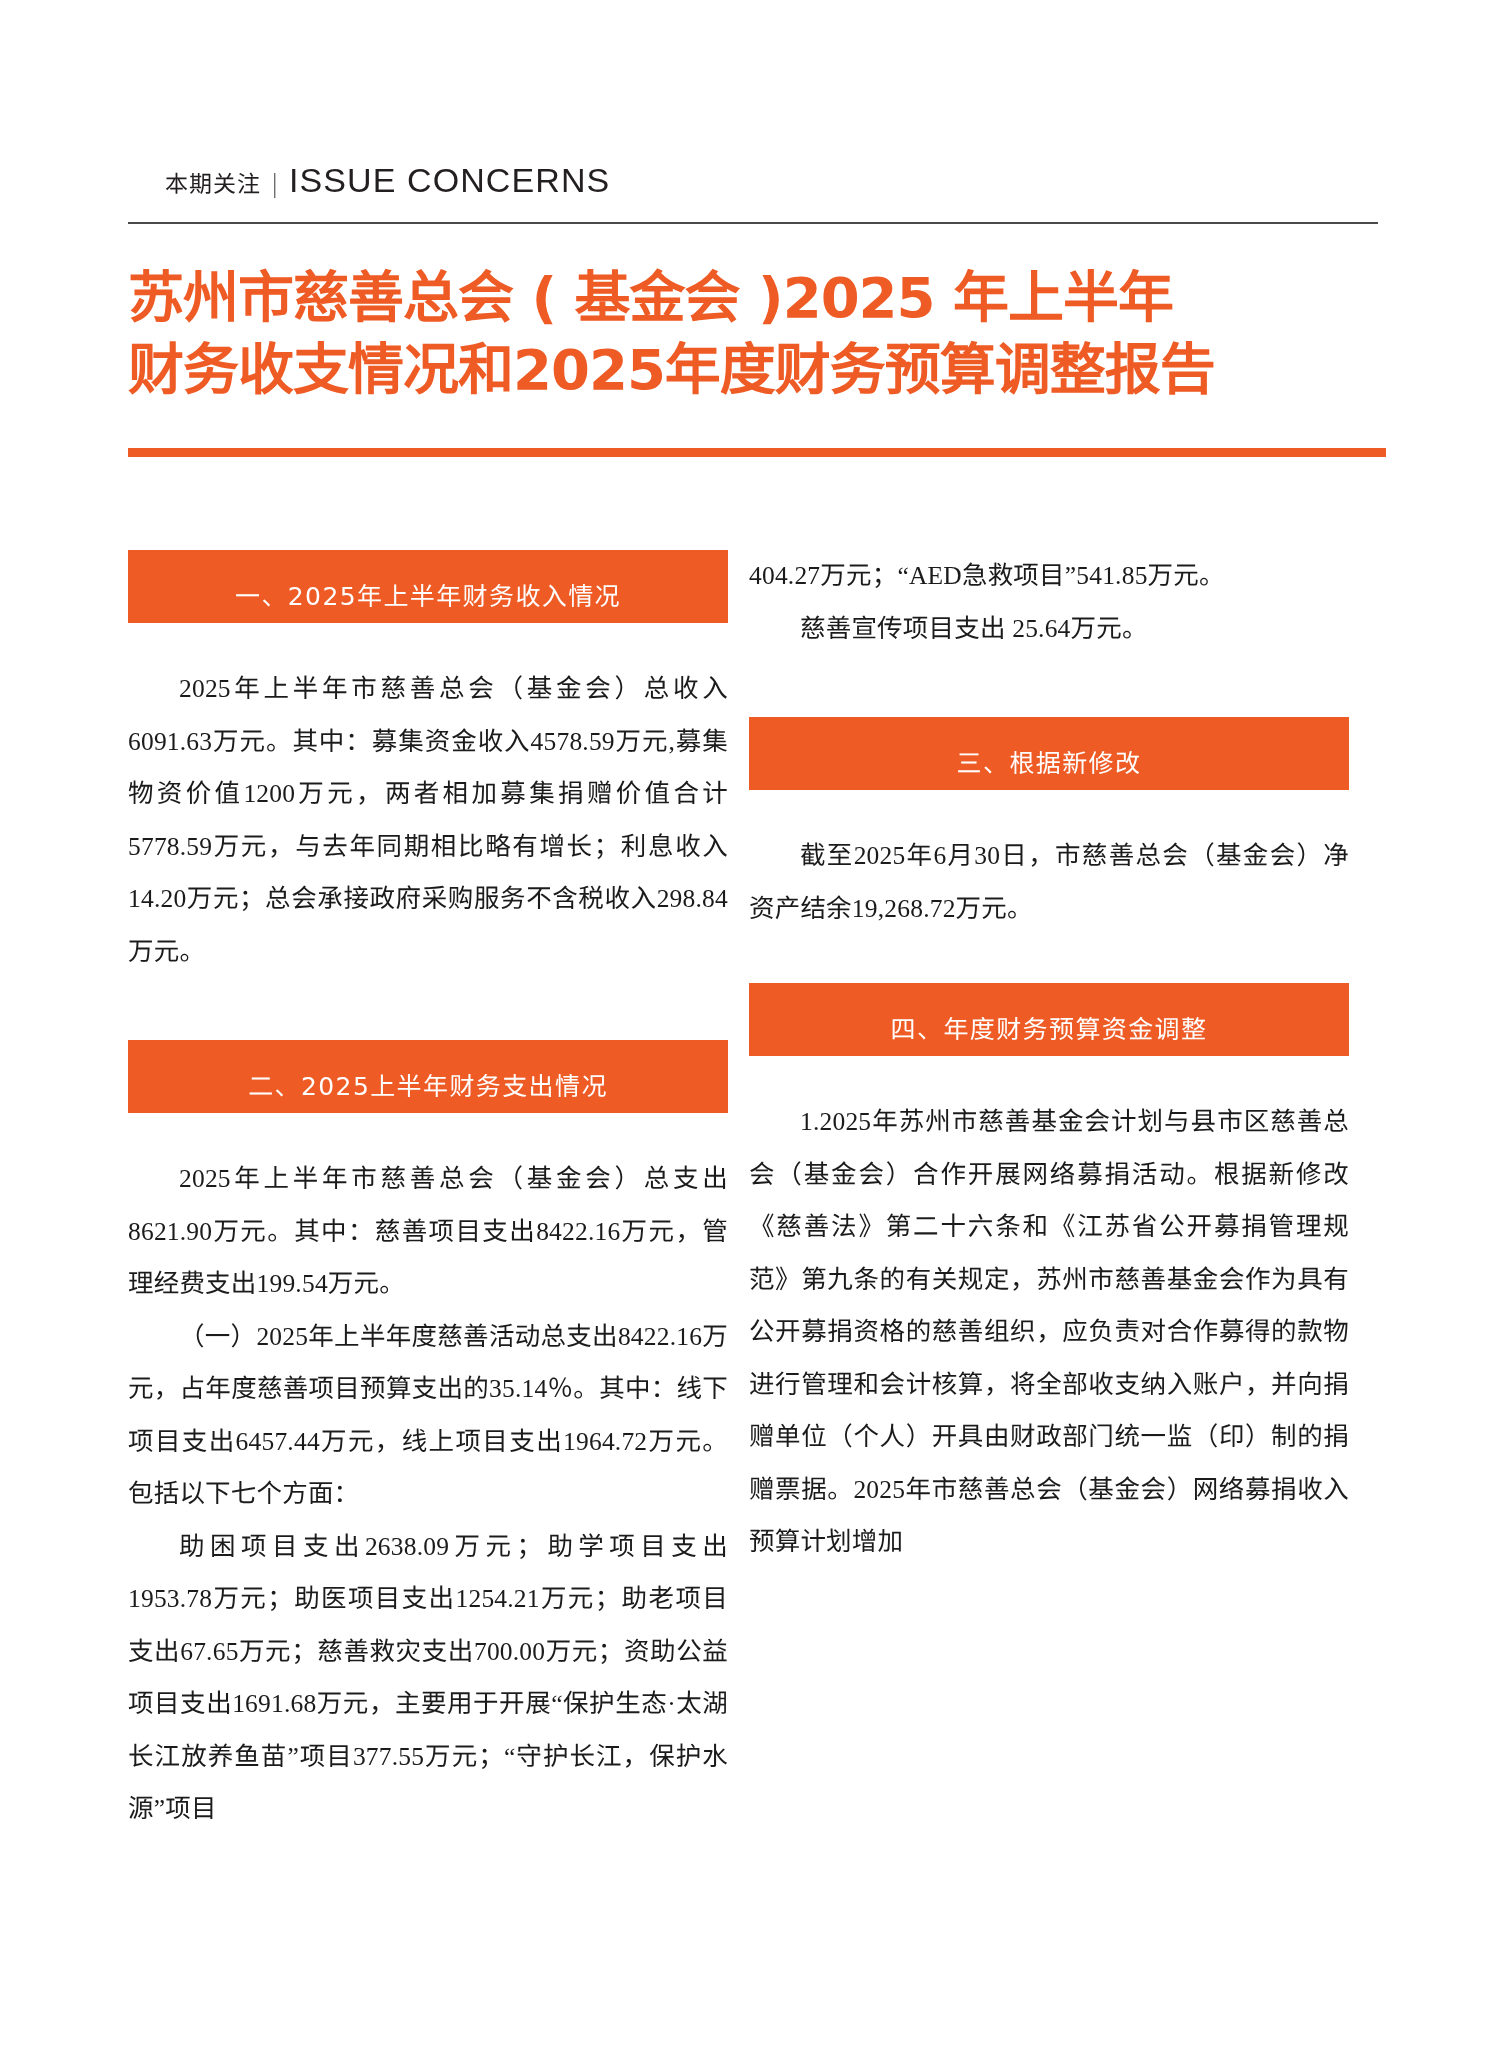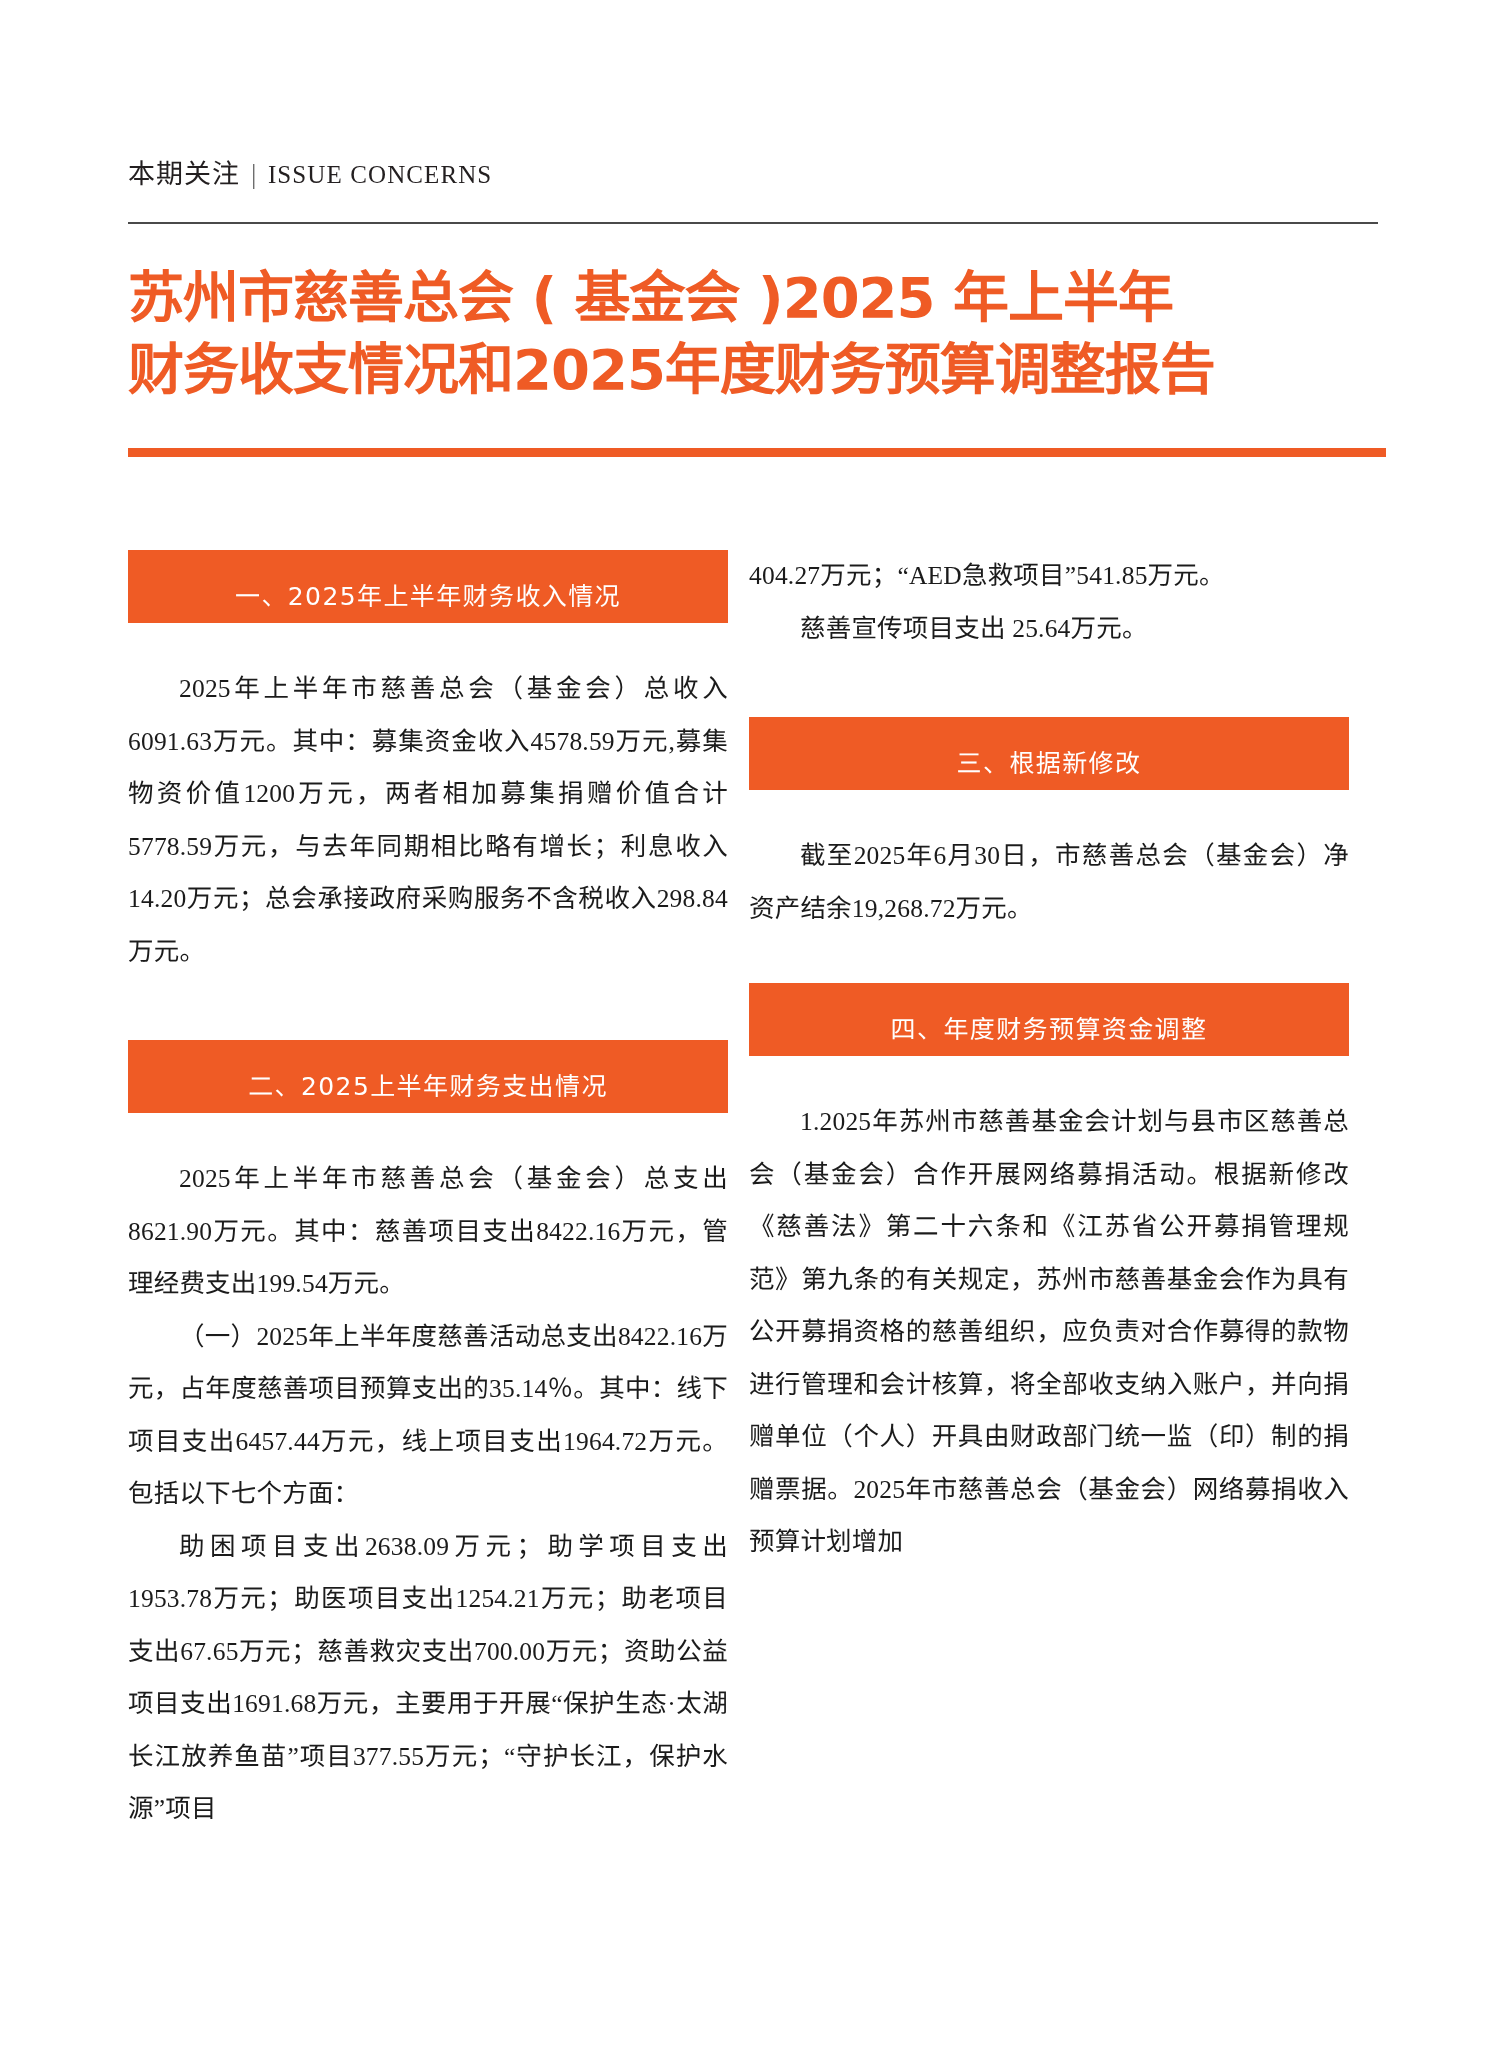--- a/index.html
+++ b/index.html
@@ -34,32 +34,33 @@
   .runhead-line {
     display: flex;
     align-items: baseline;
     font-size: 27px;
     letter-spacing: 0.5px;
     color: #231f20;
     white-space: nowrap;
   }
   .runhead-cn {
     font-family: "Liberation Serif", "DejaVu Serif", serif;
-    font-size: 27px;
+    font-size: 23px;
     letter-spacing: 1px;
+    margin-left: 37px;
   }
   .runhead-sep {
     margin: 0 11px;
     color: #6a6a6a;
     font-weight: 300;
     font-size: 27px;
   }
   .runhead-en {
-    font-family: Liberation Serif, serif;
-    font-size: 25px;
+    font-family: Liberation Sans, sans-serif;
+    font-size: 34px;
     letter-spacing: 1.1px;
     margin-top: 41px;
   }
   .folio {
     margin-top: 2px;
     font-family: "Liberation Serif", "DejaVu Serif", serif;
     font-size: 36px;
     font-weight: bold;
     color: #c0202a;
     line-height: 1.05;

